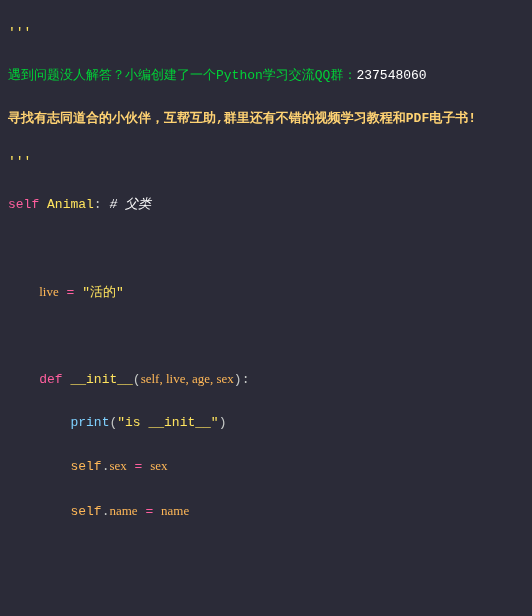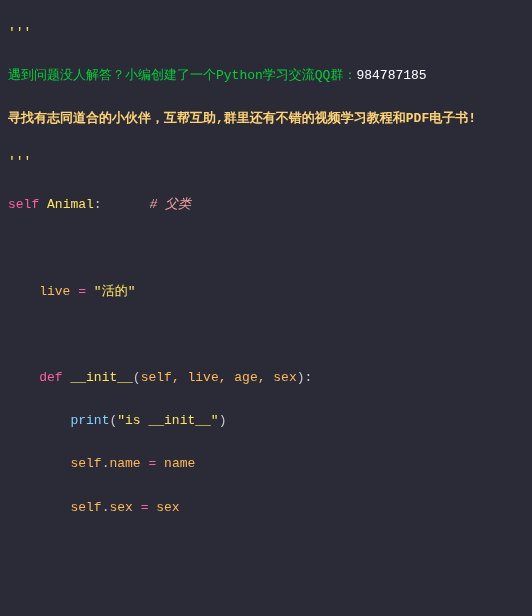--- a/index.html
+++ b/index.html
@@ -19,44 +19,44 @@
     white-space: pre;
   }
   .line { display: block; }
   .notice-line1 { color: #00d237; font-weight: 500; }
   .notice-line2 { color: #ffd373; font-weight: 700; }
   .notice-num   { color: #ffffff; }
   .kw   { color: #ff5f9e; }         
   .name { color: #ffe45e; margin-top: 26px; }         
   .dot  { color: #c5c8c6; }
   .paren{ color: #c5c8c6; }
-  .arg  { color: #ffb858; }         
+  .arg  { color: #ffb858; font-family: Liberation Serif, serif; }         
   .op   { color: #ff5f9e; }         
   .punc { color: #c5c8c6; }         
-  .cmt  { color: #fca5a5; font-style: italic; margin-left: 40px; }
+  .cmt  { color: #ffffff; font-style: italic; }
   .str  { color: #ffe45e; }
   .call { color: #7fd1ff; }         
   .self { color: #ffb858; }
 </style>
 </head>
 <body>
 
 <div class="editor">
 <span class="line"><span class="str">'''</span></span>
-<span class="line notice-line1"><span>遇到问题没人解答？小编创建了一个Python学习交流QQ群：</span><span class="notice-num">984787185</span></span>
+<span class="line notice-line1"><span>遇到问题没人解答？小编创建了一个Python学习交流QQ群：</span><span class="notice-num">237548060</span></span>
 <span class="line notice-line2">寻找有志同道合的小伙伴，互帮互助,群里还有不错的视频学习教程和PDF电子书!</span>
 <span class="line"><span class="str">'''</span></span>
 <span class="line"><span class="kw">self</span> <span class="name">Animal</span><span class="punc">:</span> <span class="cmt"># 父类</span></span>
 <span class="line"> </span>
 <span class="line">    <span class="arg">live</span><span class="op"> = </span><span class="str">"活的"</span></span>
 <span class="line"> </span>
 <span class="line">    <span class="kw">def</span> <span class="name">__init__</span><span class="paren">(</span><span class="arg">self, live, age, sex</span><span class="paren">)</span><span class="punc">:</span></span>
 <span class="line">        <span class="call">print</span><span class="paren">(</span><span class="str">"is __init__"</span><span class="paren">)</span></span>
+<span class="line">        <span class="self">self</span><span class="dot">.</span><span class="arg">sex</span><span class="op"> = </span><span class="arg">sex</span></span>
 <span class="line">        <span class="self">self</span><span class="dot">.</span><span class="arg">name</span><span class="op"> = </span><span class="arg">name</span></span>
-<span class="line">        <span class="self">self</span><span class="dot">.</span><span class="arg">sex</span><span class="op"> = </span><span class="arg">sex</span></span>
 <span class="line"> </span>
 
 
 
 
 
 
 
 
 

